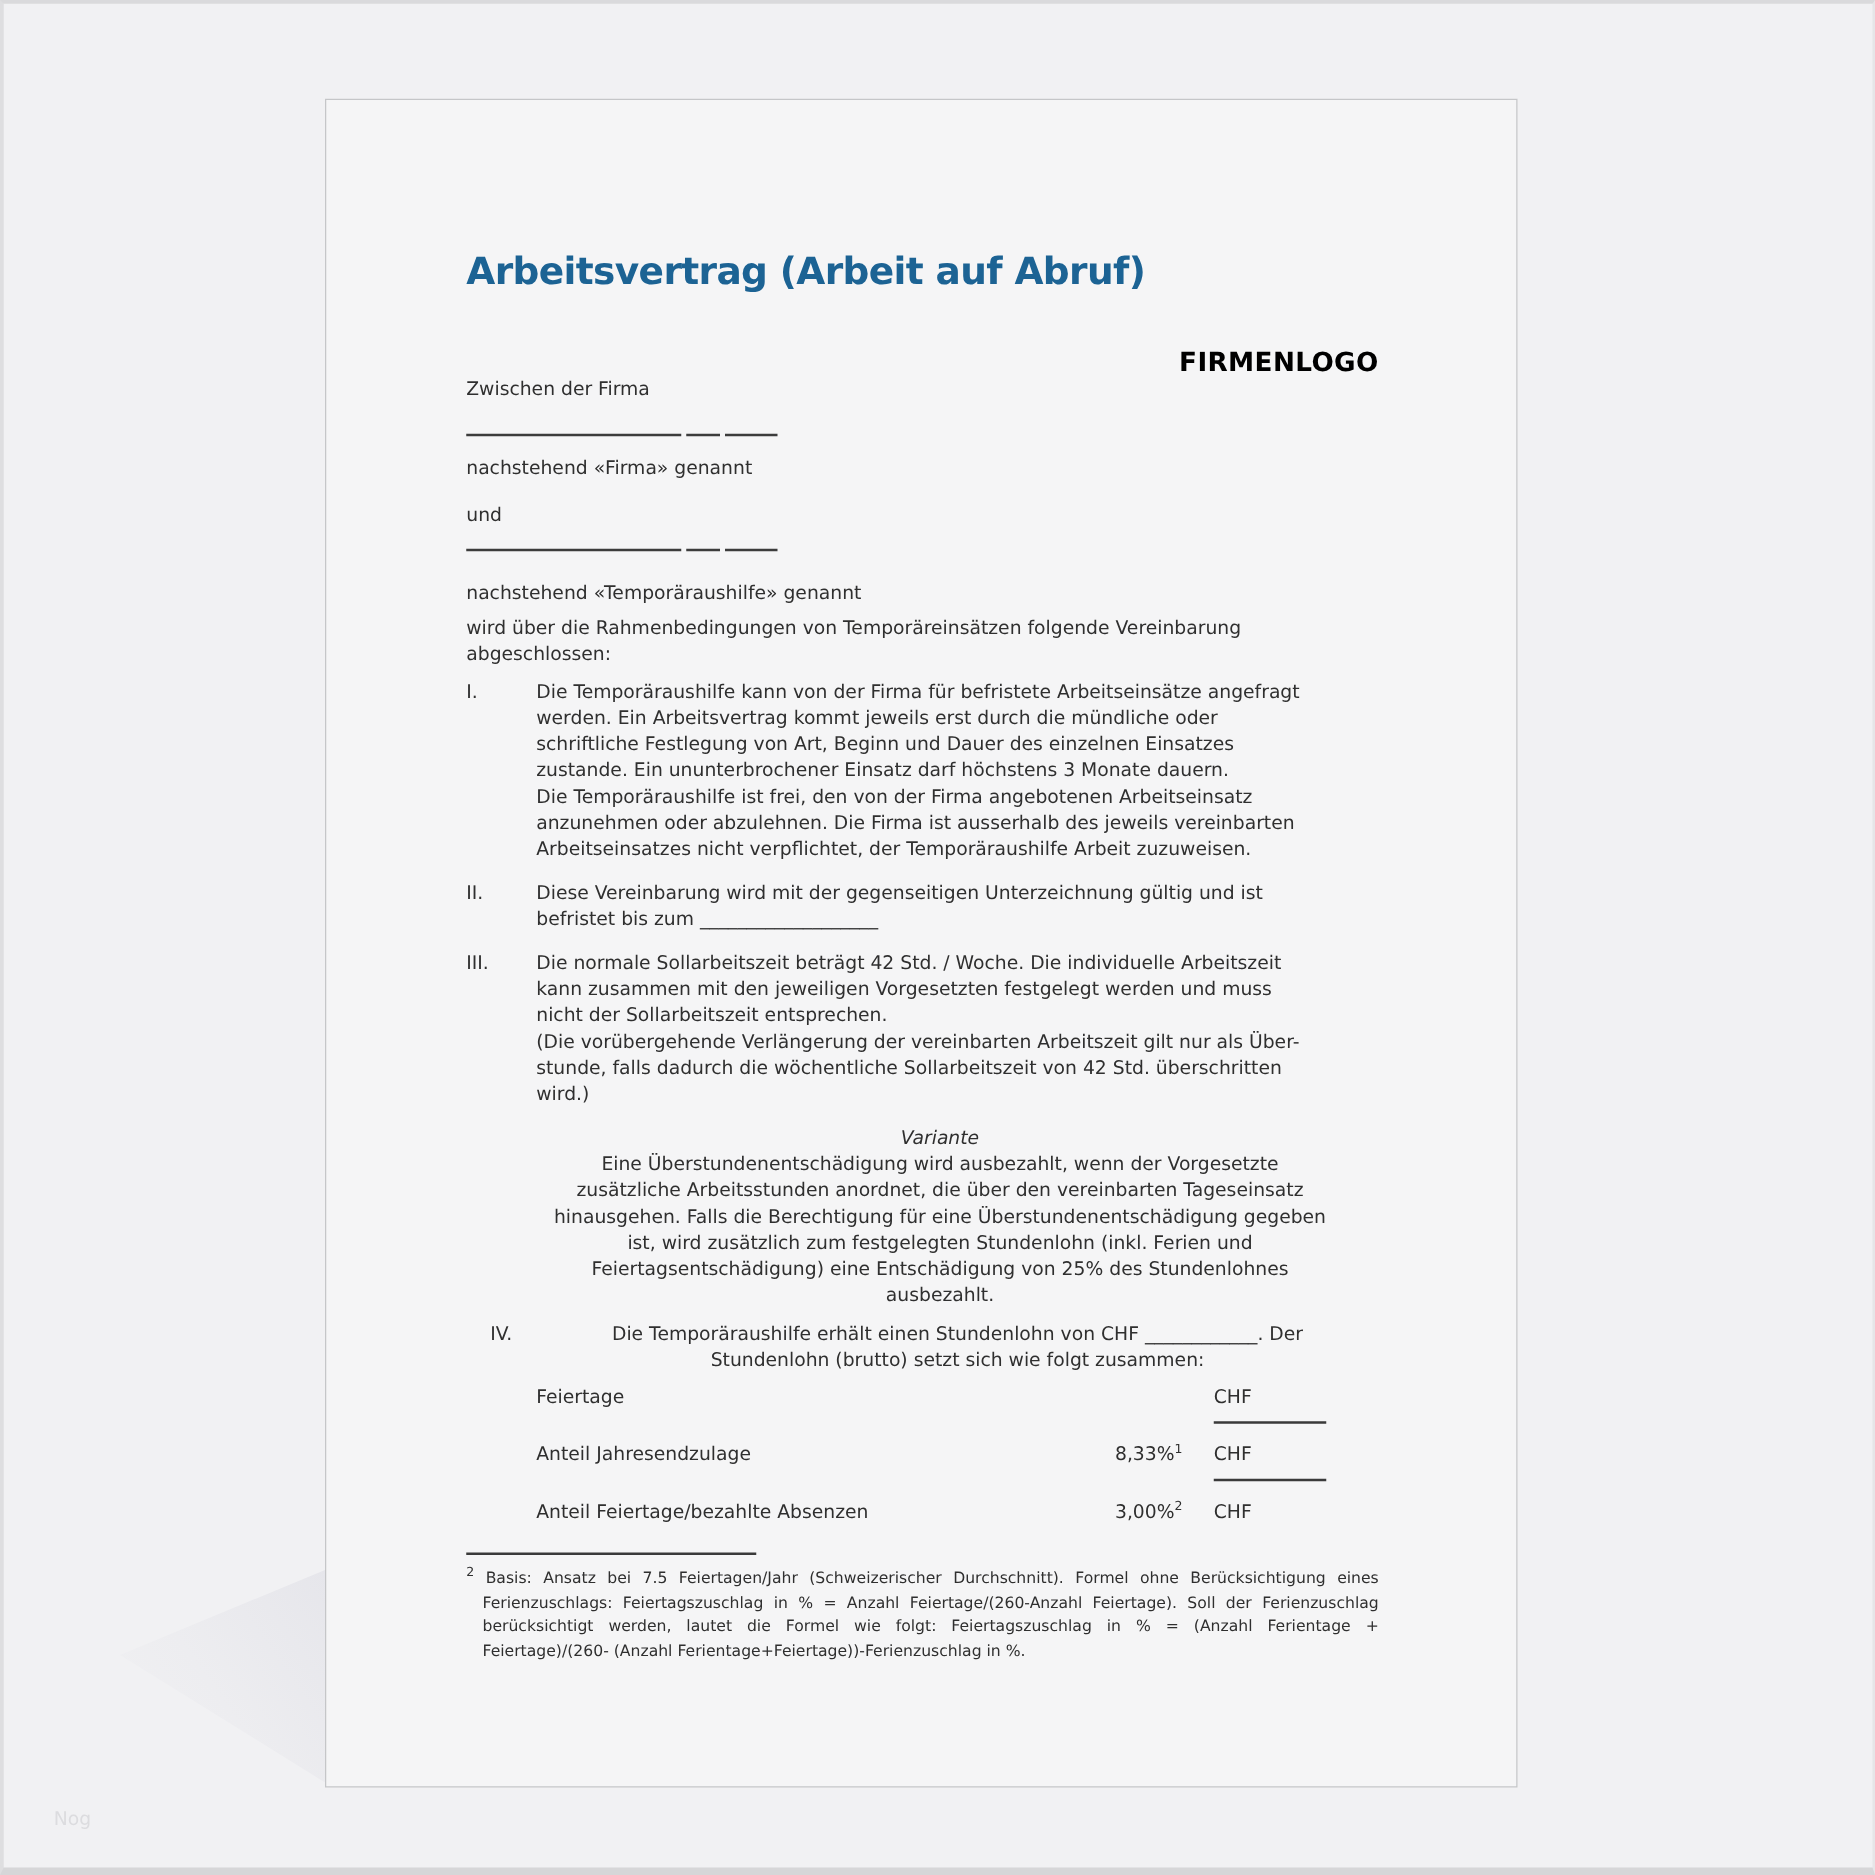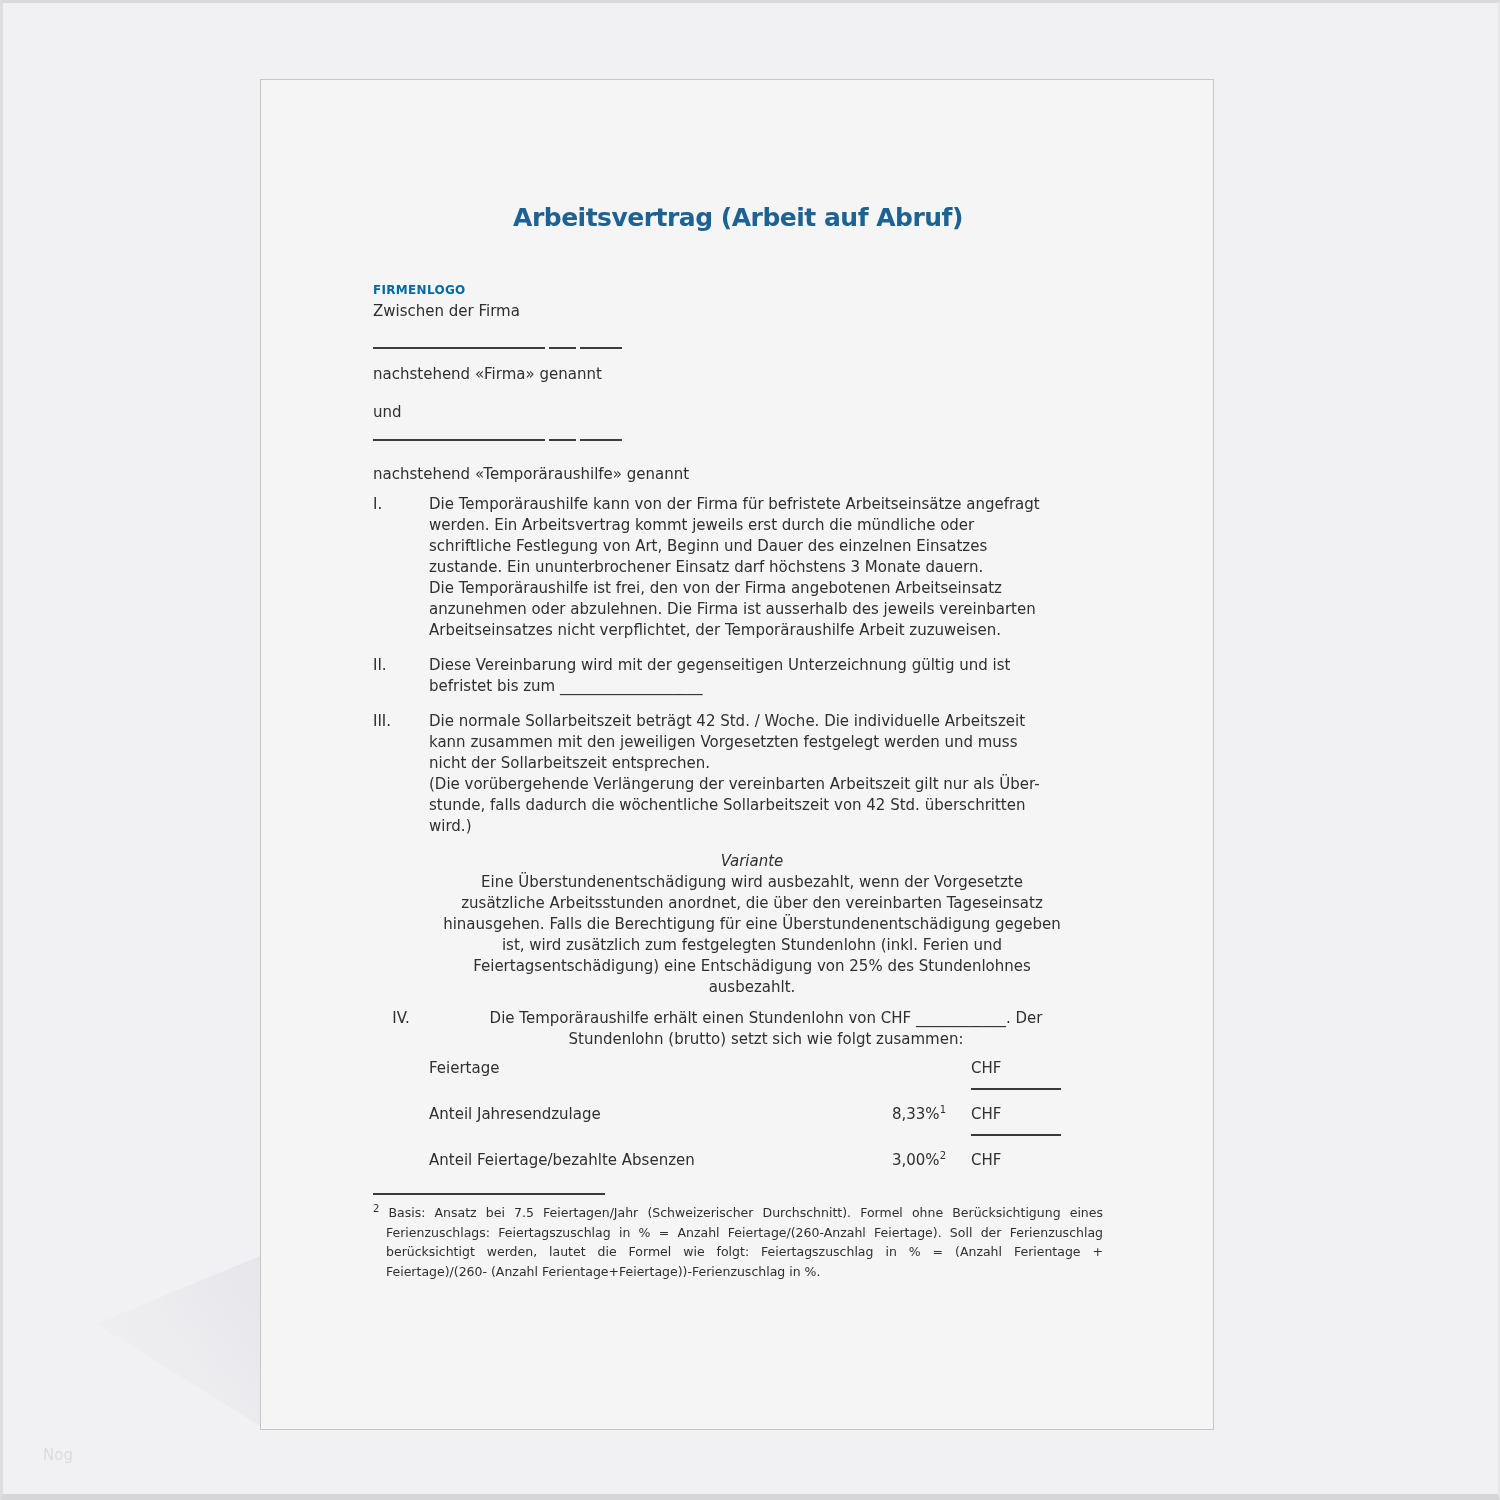--- a/index.html
+++ b/index.html
@@ -41,34 +41,34 @@
   }
   .content {
     padding: 0 110px 0 112px;
     color: #2f2f2f;
     font-size: 15px;
     line-height: 21px;
   }
 
   .doc-title {
     margin-top: 123px;
-    font-size: 25px;
+    font-size: 30px;
     line-height: 30px;
     font-weight: bold;
     letter-spacing: -0.5px;
     color: #1c6394;
-    text-align: center;
   }
   .firmenlogo {
     margin-top: 47px;
-    font-size: 12px;
+    font-size: 21px;
     line-height: 21px;
     font-weight: bold;
     letter-spacing: 0.3px;
-    color: #0369a1;
+    color: #000000;
+    text-align: right;
   }
   .zwischen { margin-top: 0; }
 
   .blank-line {
     margin-top: 25px;
     height: 2px;
     width: 249px;
     display: flex;
     gap: 4px;
   }
@@ -152,20 +152,22 @@
     <div class="und-label">und</div>
 
     <div class="blank-line second">
       <span class="seg seg1"></span>
       <span class="seg seg2"></span>
       <span class="seg seg3"></span>
     </div>
 
     <div class="temp-caption">nachstehend «Temporäraushilfe» genannt</div>
 
+    <div class="preamble">wird über die Rahmenbedingungen von Temporäreinsätzen folgende Vereinbarung
+abgeschlossen:</div>
 
     <div class="clause clause-i">
       <div class="num">I.</div>
       <div class="ctext">Die Temporäraushilfe kann von der Firma für befristete Arbeitseinsätze angefragt
 werden. Ein Arbeitsvertrag kommt jeweils erst durch die mündliche oder
 schriftliche Festlegung von Art, Beginn und Dauer des einzelnen Einsatzes
 zustande. Ein ununterbrochener Einsatz darf höchstens 3 Monate dauern.
 Die Temporäraushilfe ist frei, den von der Firma angebotenen Arbeitseinsatz
 anzunehmen oder abzulehnen. Die Firma  ist ausserhalb des jeweils vereinbarten
 Arbeitseinsatzes nicht verpflichtet, der Temporäraushilfe Arbeit zuzuweisen.</div>

